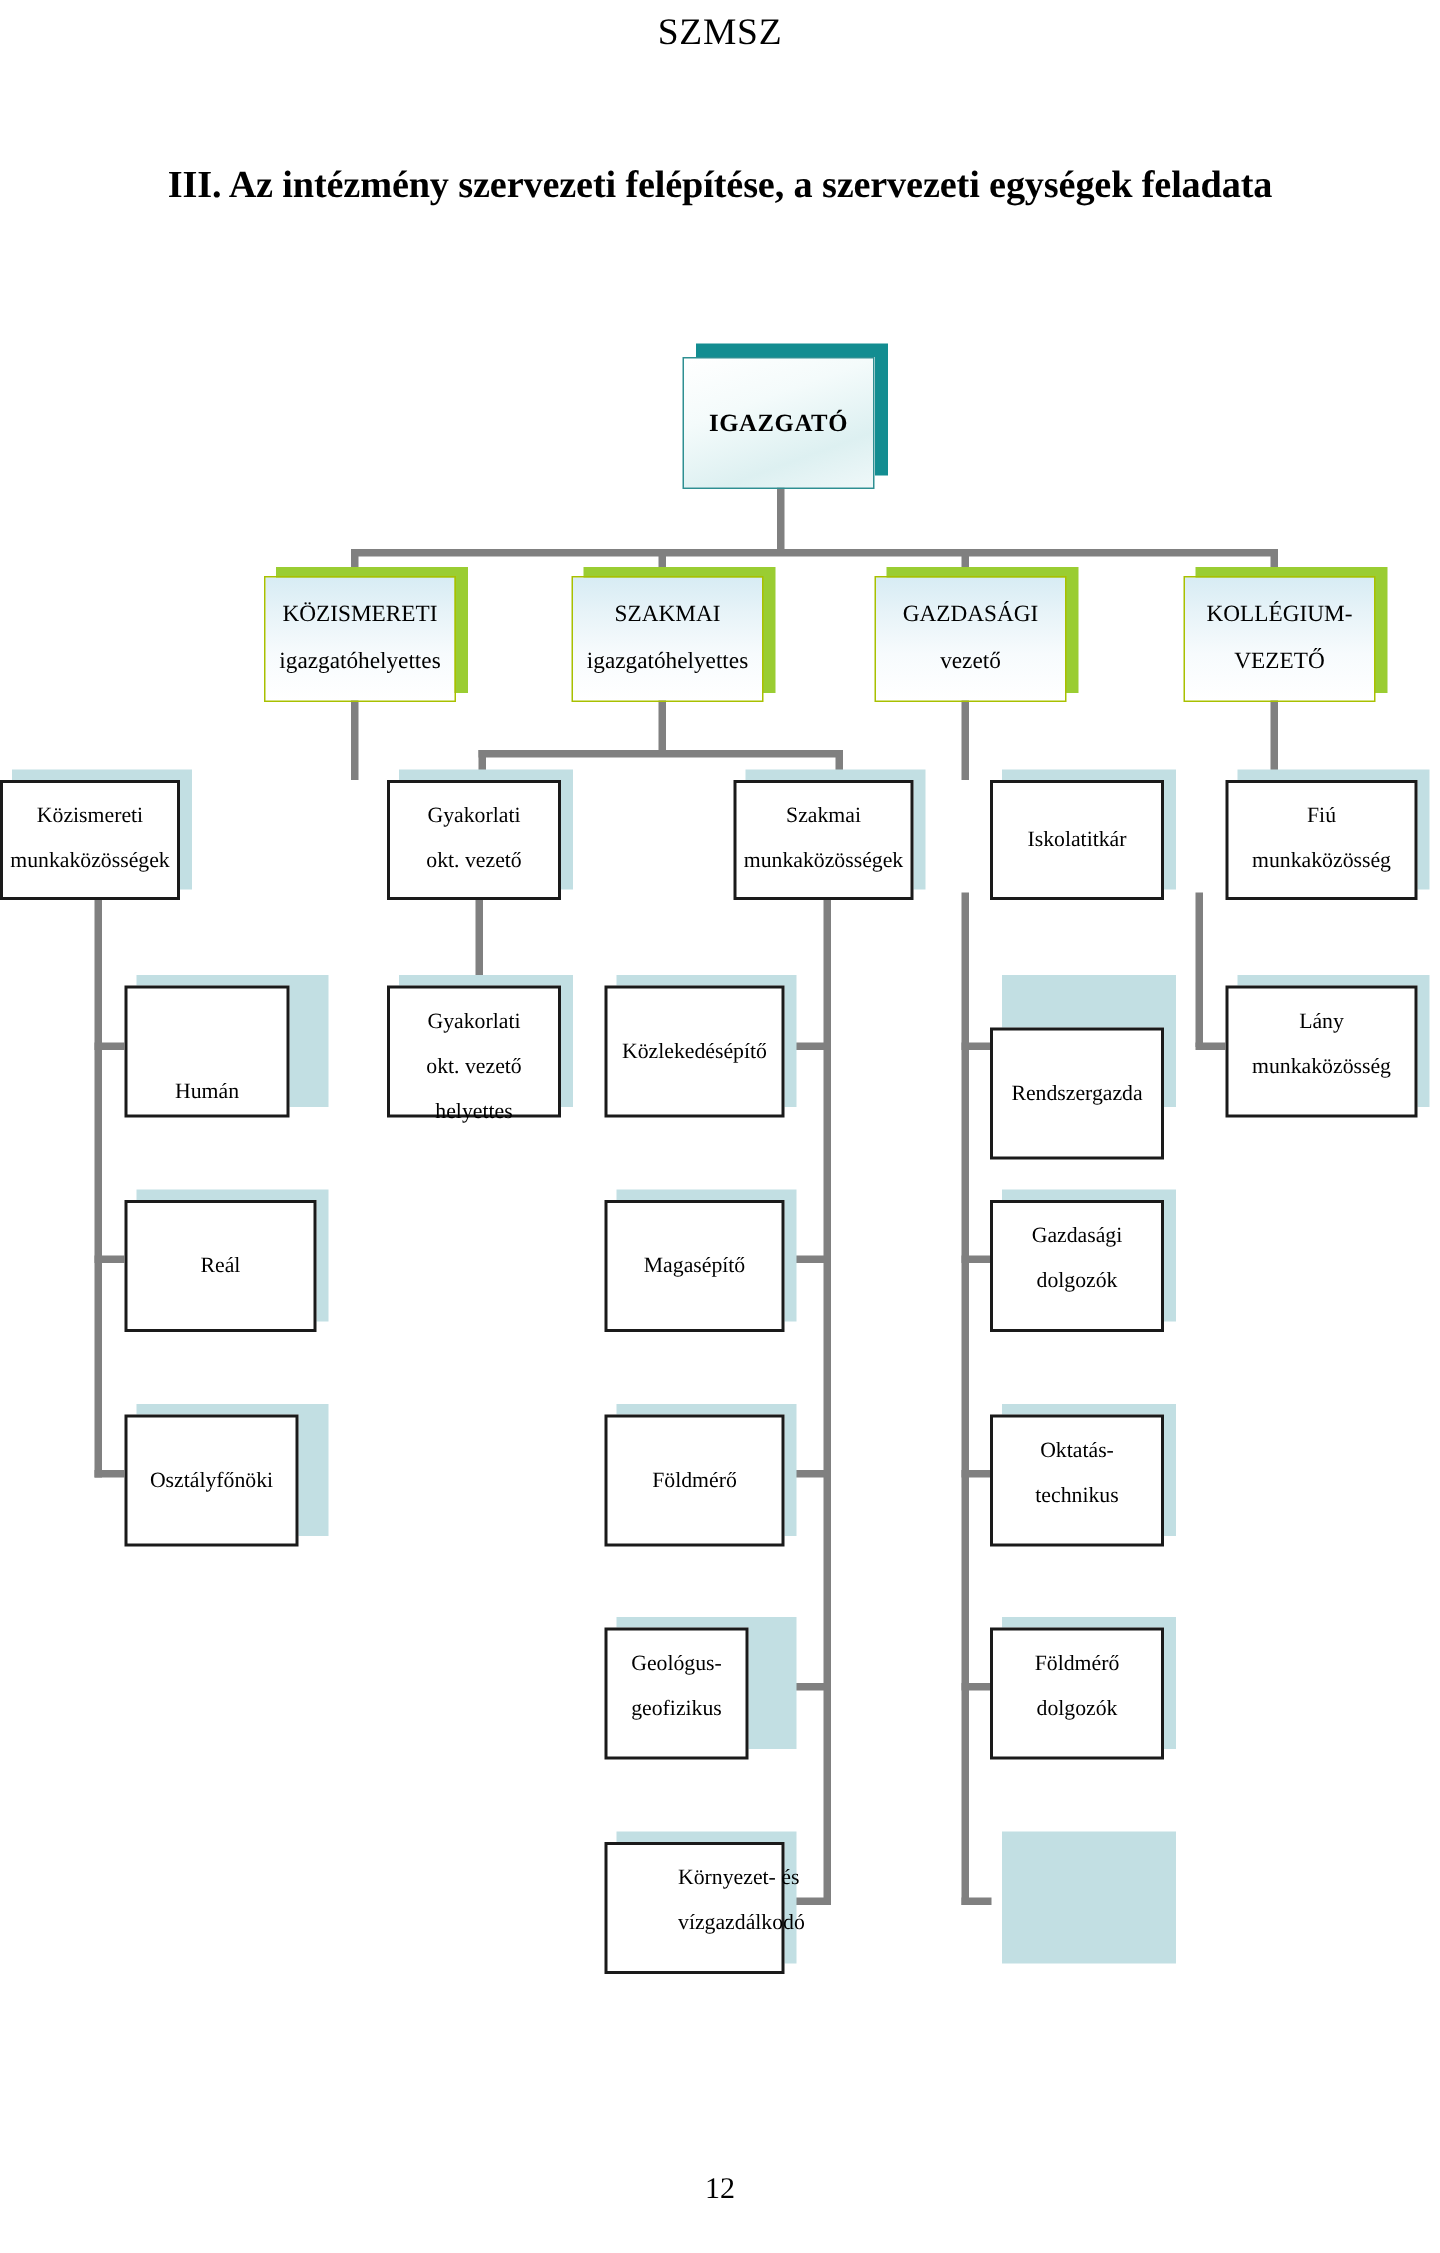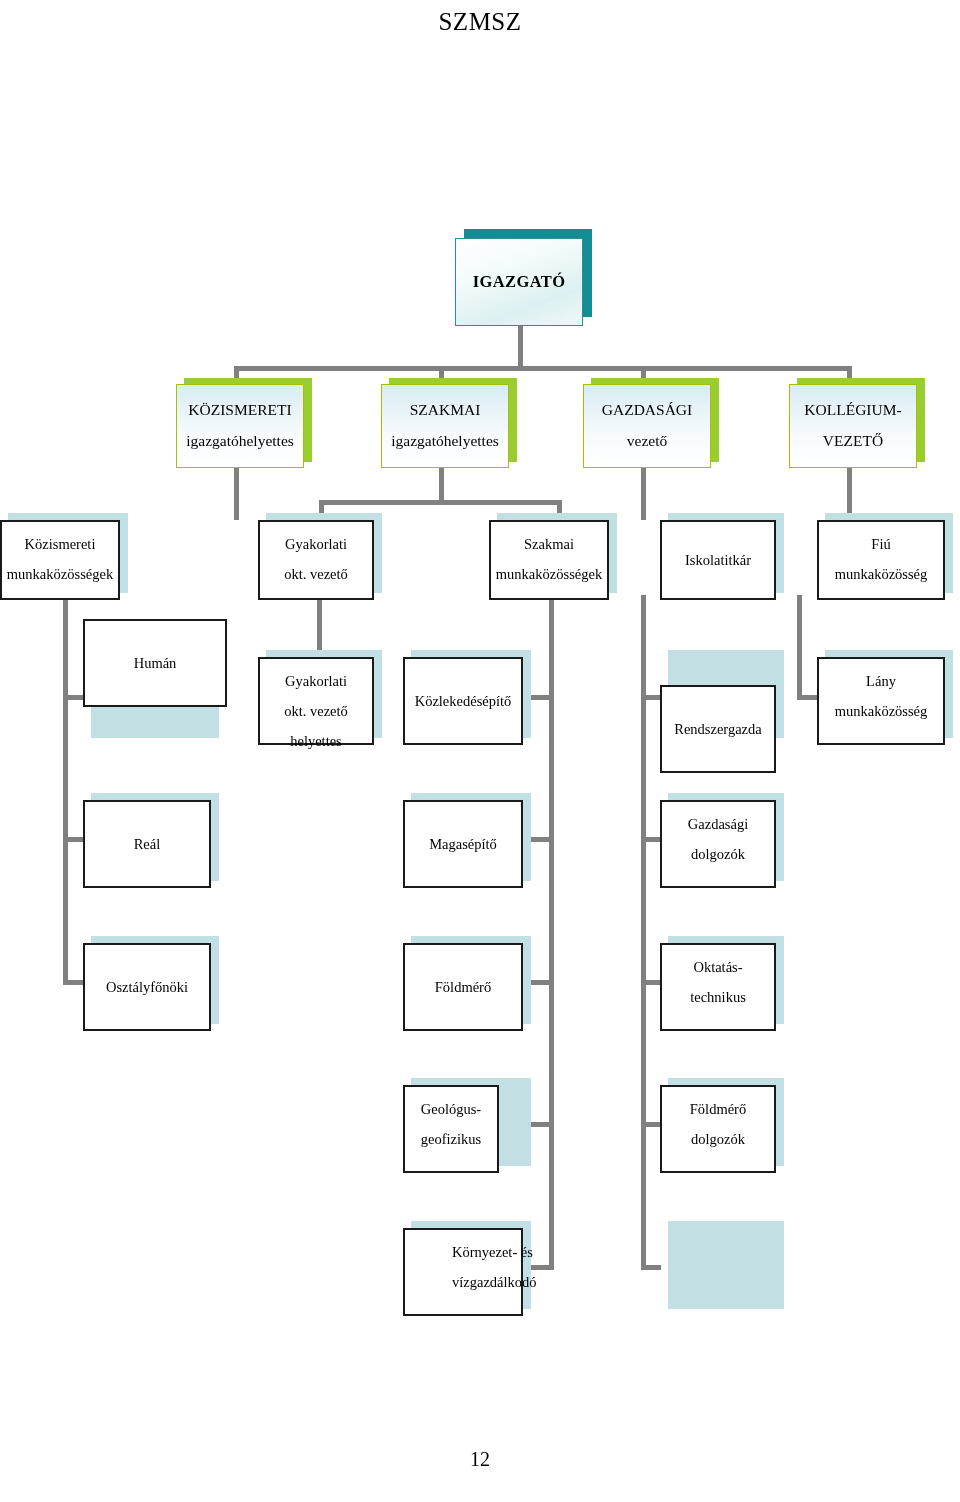--- a/index.html
+++ b/index.html
@@ -127,20 +127,21 @@
     justify-content: center;
     height: 100%;
   }
 </style>
 </head>
 <body>
 
 <div id="page">
 
   <div class="doc-header">SZMSZ</div>
+  <div class="doc-title">III. Az intézmény szervezeti felépítése, a szervezeti egységek feladata</div>
 
   <div class="conn v" style="left:518px; top:325px; height:45px;"></div>
 
   <div class="conn h" style="left:234px; top:366px; width:618px;"></div>
 
   <div class="conn v" style="left:234px; top:366px; height:18px;"></div>
   <div class="conn v" style="left:439px; top:366px; height:18px;"></div>
   <div class="conn v" style="left:641px; top:366px; height:18px;"></div>
   <div class="conn v" style="left:847px; top:366px; height:18px;"></div>
 
@@ -250,21 +251,21 @@
 
   <div class="node-plain-shadow" style="left:825px; top:513px; width:128px; height:80px;"></div>
   <div class="node node-plain" style="left:817px; top:520px; width:128px; height:80px;">
     <div class="lines">
       <span class="line">Fiú</span>
       <span class="line">munkaközösség</span>
     </div>
   </div>
 
   <div class="node-plain-shadow" style="left:91px; top:650px; width:128px; height:88px;"></div>
-  <div class="node node-plain center-one" style="left:83px; top:619px; width:144px; height:88px;">
+  <div class="node node-plain center-one" style="left:83px; top:657px; width:110px; height:88px;justify-content:flex-end;">
     <div class="lines">
       <span class="line">Humán</span>
     </div>
   </div>
 
   <div class="node-plain-shadow" style="left:266px; top:650px; width:116px; height:88px;"></div>
   <div class="node node-plain" style="left:258px; top:657px; width:116px; height:88px;">
     <div class="lines">
       <span class="line">Gyakorlati</span>
       <span class="line">okt. vezető</span>
@@ -310,21 +311,21 @@
 
   <div class="node-plain-shadow" style="left:668px; top:793px; width:116px; height:88px;"></div>
   <div class="node node-plain" style="left:660px; top:800px; width:116px; height:88px;">
     <div class="lines">
       <span class="line">Gazdasági</span>
       <span class="line">dolgozók</span>
     </div>
   </div>
 
   <div class="node-plain-shadow" style="left:91px; top:936px; width:128px; height:88px;"></div>
-  <div class="node node-plain center-one" style="left:83px; top:943px; width:128px; height:88px;">
+  <div class="node node-plain center-one" style="left:83px; top:943px; width:116px; height:88px;">
     <div class="lines">
       <span class="line">Osztályfőnöki</span>
     </div>
   </div>
 
   <div class="node-plain-shadow" style="left:411px; top:936px; width:120px; height:88px;"></div>
   <div class="node node-plain center-one" style="left:403px; top:943px; width:120px; height:88px;">
     <div class="lines">
       <span class="line">Földmérő</span>
     </div>

